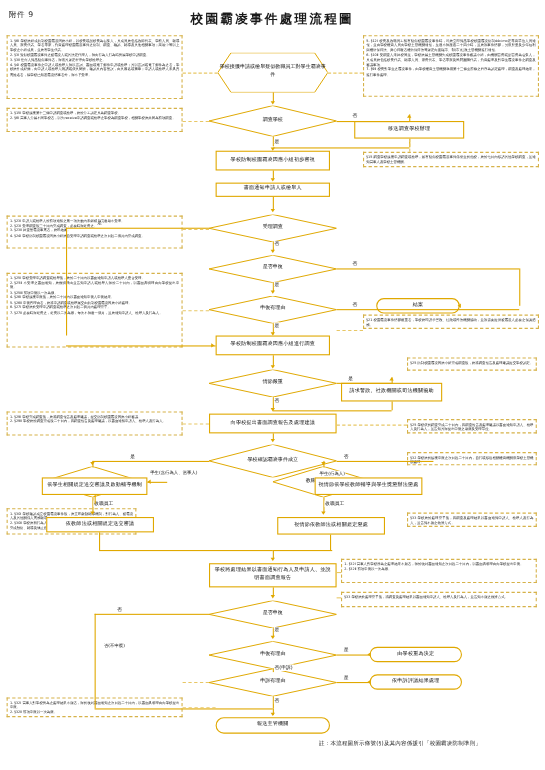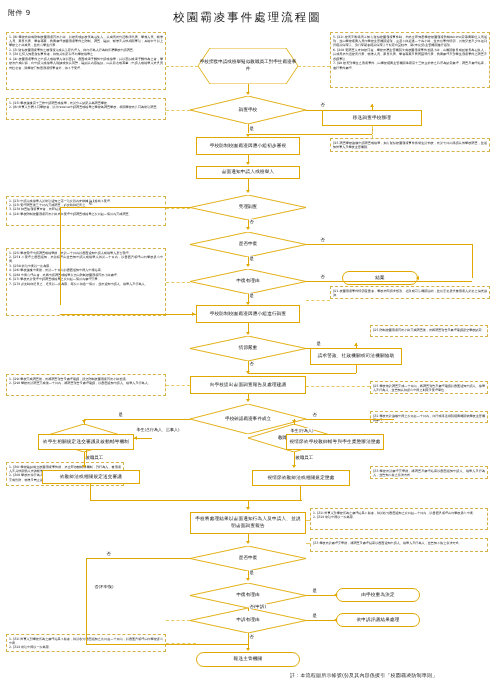--- a/index.html
+++ b/index.html
@@ -6,21 +6,21 @@
   body{
     width:495px;height:700px;position:relative;overflow:hidden;
     font-family:"DejaVu Sans","Liberation Sans",sans-serif;
     color:#1a1a1a;
   }
   #canvas{position:absolute;left:0;top:0;width:495px;height:700px;}
   .abs{position:absolute;box-sizing:border-box;}
 
   
   .attach{font-size:7px;letter-spacing:.5px;}
-  .title{font-size:11.5px;font-weight:normal;letter-spacing:2px;text-align:center;}
+  .title{font-size:11.5px;font-weight:bold;letter-spacing:2px;text-align:center;}
   .footnote{font-size:5px;letter-spacing:.2px;}
 
   
   .note{
     border:0.7px dashed #d6b24a;
     background:#fff;
     font-size:3.1px;
     line-height:1.45;
     padding:1.5px 2px;
     letter-spacing:0px;

